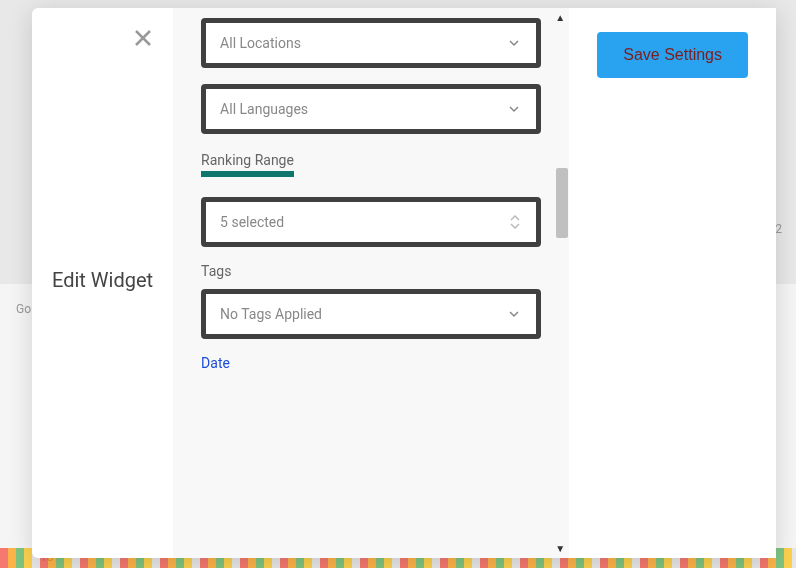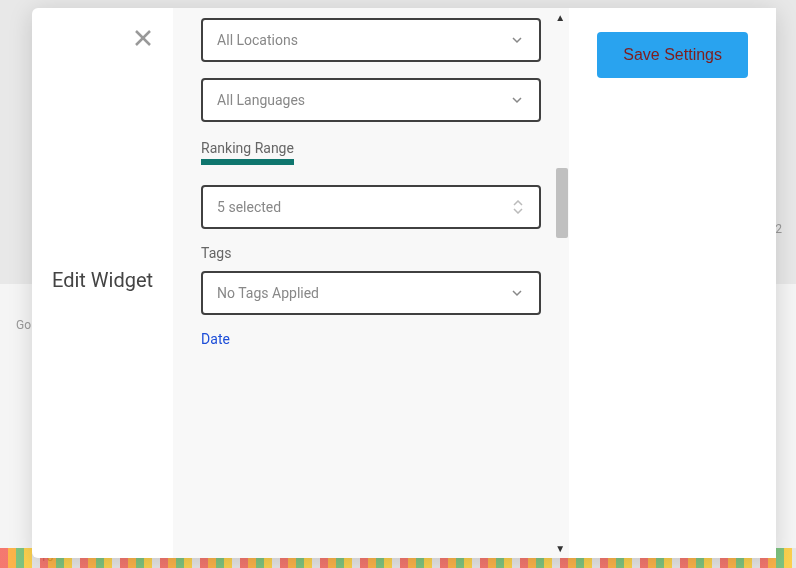--- a/index.html
+++ b/index.html
@@ -124,21 +124,21 @@
       display: block;
     }
     .field-label.underlined {
       display: inline-block;
       border-bottom: 6px solid #0f766e;
       padding-bottom: 3px;
     }
     .select-control {
       width: 100%;
       background: #fff;
-      border: 2px solid #404040;
+      border: 5px solid #404040;
       border-radius: 4px;
       padding: 12px 40px 12px 14px;
       font-size: 14px;
       color: #888;
       cursor: pointer;
       position: relative;
       display: flex;
       align-items: center;
       justify-content: space-between;
     }
@@ -178,21 +178,21 @@
     .partial-label {
       font-size: 14px;
       color: #1d4ed8;
       margin-top: 16px;
     }
   </style>
 </head>
 <body>
 
 <div class="bg-layer">
-  <div class="bg-number" style="left:16px; top:318px;">Go</div>
+  <div class="bg-number" style="left:16px; top:302px;">Go</div>
   <div class="bg-number" style="right:14px; top:222px;">22</div>
   <div class="bg-number" style="left:40px; bottom:4px;">10</div>
   <div class="bg-colorbar"></div>
 </div>
 
 <div class="modal">
   <div class="modal-header">
     <div class="modal-title">Edit Widget</div>
     <button class="close-btn">
       <svg width="18" height="18" viewBox="0 0 18 18">

